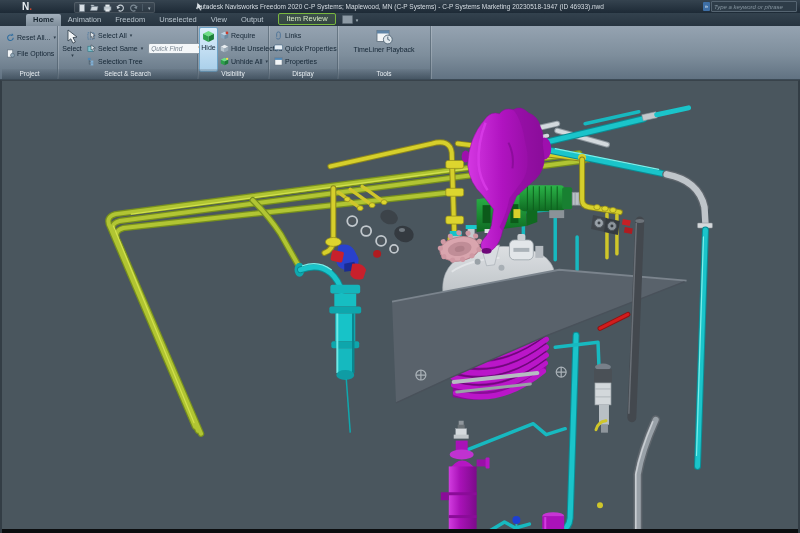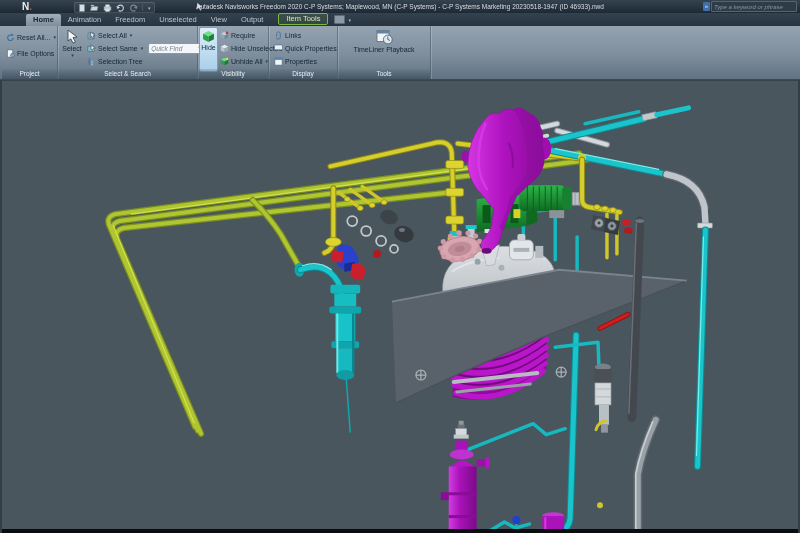--- a/index.html
+++ b/index.html
@@ -128,21 +128,21 @@
     </span>
   </div>
 
   <div class="tabsrow">
     <span class="tab active">Home</span>
     <span class="tab">Animation</span>
     <span class="tab">Freedom</span>
     <span class="tab">Unselected</span>
     <span class="tab">View</span>
     <span class="tab">Output</span>
-    <span class="tab contextual">Item Tools</span>
+    <span class="tab contextual">Item Review</span>
     <span class="tab-extra">
       <span class="winglyph"></span>
       <span class="caret" style="color:#aab7c0">▾</span>
     </span>
   </div>
 
   <div class="ribbon">
 
     <div class="rgroup" id="g-project" style="left:2px;width:55px">
       <div class="rbtn" style="left:2px;top:5px">

